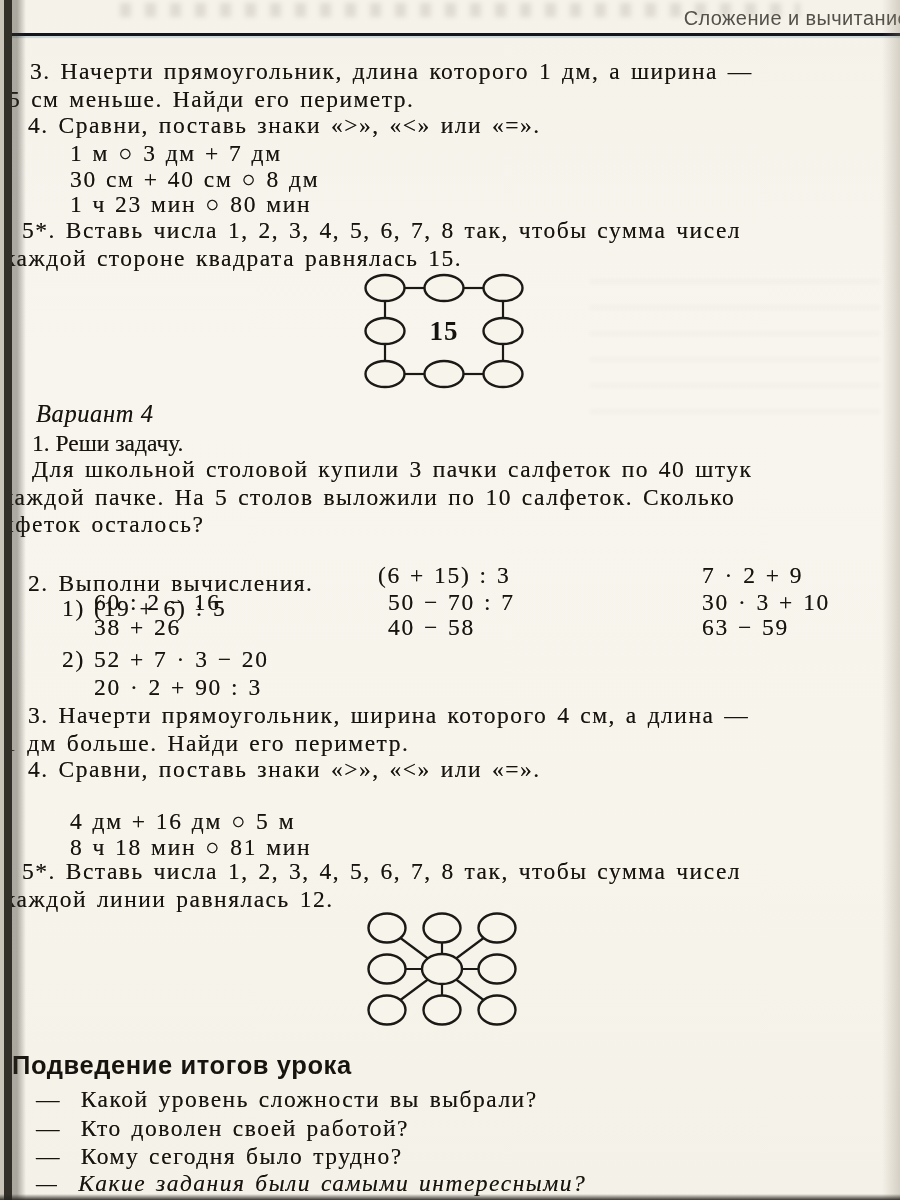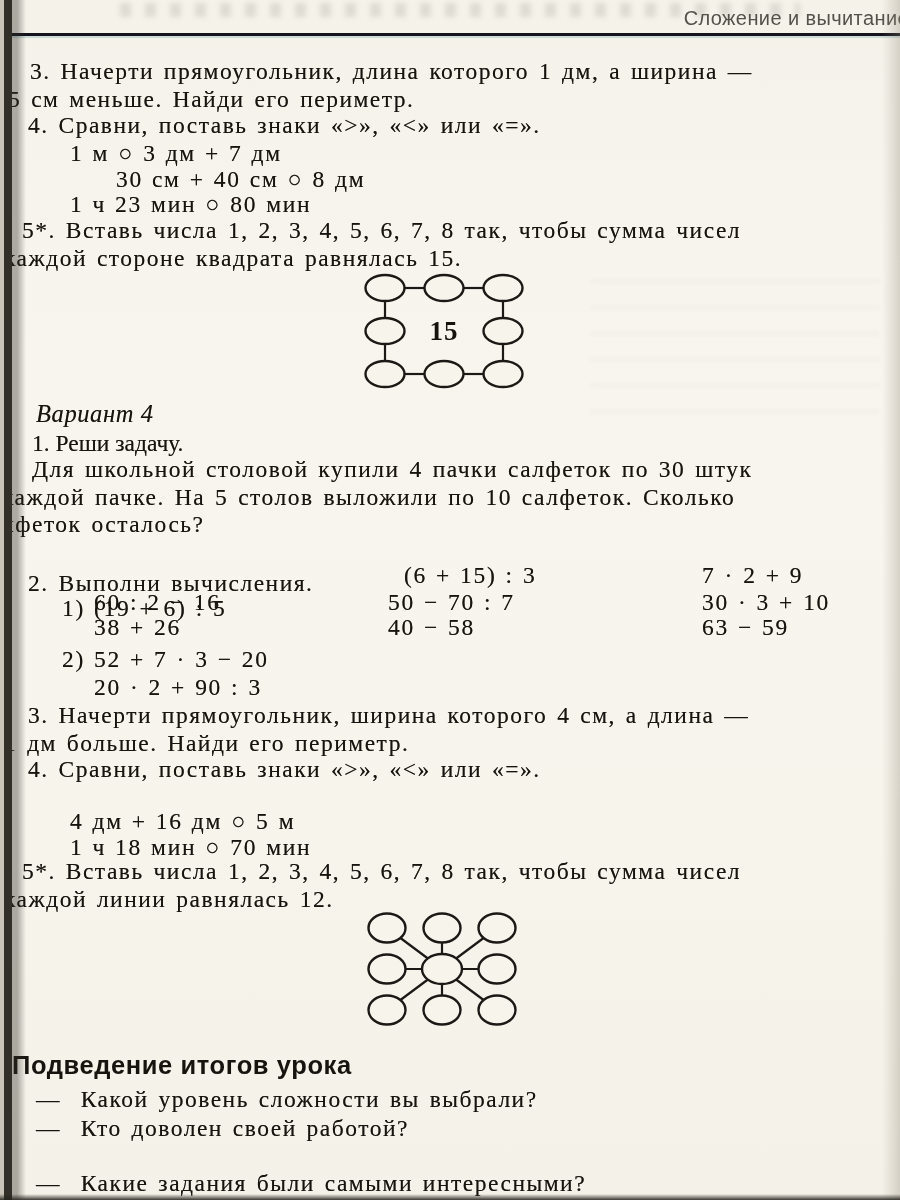--- a/index.html
+++ b/index.html
@@ -52,21 +52,21 @@
   <div class="speckle"></div>
 
   <div class="hdr-title">Сложение и вычитание</div>
   <div class="hdr-rule"></div>
 
   <div class="ln stretch" style="top:58px;left:30px;">3. Начерти прямоугольник, длина которого 1 дм, а ширина —</div>
   <div class="ln stretch" style="top:86px;left:8px;">5 см меньше. Найди его периметр.</div>
 
   <div class="ln stretch" style="top:112px;left:28px;">4. Сравни, поставь знаки «&gt;», «&lt;» или «=».</div>
   <div class="ln eq" style="top:140px;left:70px;">1 м ○ 3 дм + 7 дм</div>
-  <div class="ln eq" style="top:166px;left:70px;margin-left:46px;">30 см + 40 см ○ 8 дм</div>
+  <div class="ln eq" style="top:166px;left:70px;">30 см + 40 см ○ 8 дм</div>
   <div class="ln eq" style="top:191px;left:70px;">1 ч 23 мин ○ 80 мин</div>
 
   <div class="ln stretch" style="top:217px;left:22px;">5*. Вставь числа 1, 2, 3, 4, 5, 6, 7, 8 так, чтобы сумма чисел</div>
   <div class="ln stretch" style="top:245px;left:4px;">каждой стороне квадрата равнялась 15.</div>
 
   <svg style="top:272px;left:362px;" width="164" height="120" viewBox="0 0 164 120">
     <line x1="43" y1="16" x2="62" y2="16"></line>
     <line x1="102" y1="16" x2="121" y2="16"></line>
     <line x1="43" y1="102" x2="62" y2="102"></line>
     <line x1="102" y1="102" x2="121" y2="102"></line>
@@ -80,44 +80,44 @@
     <ellipse cx="23" cy="59" rx="19.5" ry="13"></ellipse>
     <ellipse cx="141" cy="59" rx="19.5" ry="13"></ellipse>
     <ellipse cx="23" cy="102" rx="19.5" ry="13"></ellipse>
     <ellipse cx="82" cy="102" rx="19.5" ry="13"></ellipse>
     <ellipse cx="141" cy="102" rx="19.5" ry="13"></ellipse>
     <text x="82" y="68" text-anchor="middle">15</text>
   </svg>
 
   <div class="ln variant-title" style="top:401px;left:36px;">Вариант 4</div>
   <div class="ln" style="top:430px;left:32px;">1. Реши задачу.</div>
-  <div class="ln stretch" style="top:456px;left:32px;">Для школьной столовой купили 4 пачки салфеток по 30 штук</div>
+  <div class="ln stretch" style="top:456px;left:32px;">Для школьной столовой купили 3 пачки салфеток по 40 штук</div>
   <div class="ln stretch" style="top:484px;left:2px;">каждой пачке. На 5 столов выложили по 10 салфеток. Сколько</div>
   <div class="ln stretch" style="top:511px;left:2px;">лфеток осталось?</div>
 
   <div class="ln stretch" style="top:570px;left:28px;">2. Выполни вычисления.</div>
 
   <div class="ln eq" style="top:562px;left:62px;margin-top:33px;">1) (19 + 6) : 5</div>
   <div class="ln eq" style="top:589px;left:94px;">60 : 2 − 16</div>
   <div class="ln eq" style="top:614px;left:94px;">38 + 26</div>
-  <div class="ln eq" style="top:562px;left:404px;text-align:right;">(6 + 15) : 3</div>
+  <div class="ln eq" style="top:562px;left:378px;text-align:right;">(6 + 15) : 3</div>
   <div class="ln eq" style="top:589px;left:388px;">50 − 70 : 7</div>
   <div class="ln eq" style="top:614px;left:388px;">40 − 58</div>
   <div class="ln eq" style="top:562px;left:702px;">7 · 2 + 9</div>
   <div class="ln eq" style="top:589px;left:702px;">30 · 3 + 10</div>
   <div class="ln eq" style="top:614px;left:702px;">63 − 59</div>
   <div class="ln eq" style="top:646px;left:62px;">2) 52 + 7 · 3 − 20</div>
   <div class="ln eq" style="top:674px;left:94px;">20 · 2 + 90 : 3</div>
 
   <div class="ln stretch" style="top:702px;left:28px;">3. Начерти прямоугольник, ширина которого 4 см, а длина —</div>
   <div class="ln stretch" style="top:730px;left:4px;">1 дм больше. Найди его периметр.</div>
 
   <div class="ln stretch" style="top:756px;left:28px;">4. Сравни, поставь знаки «&gt;», «&lt;» или «=».</div>
   <div class="ln eq" style="top:808px;left:70px;">4 дм + 16 дм ○ 5 м</div>
-  <div class="ln eq" style="top:834px;left:70px;">1 ч 18 мин ○ 70 мин</div>
+  <div class="ln eq" style="top:834px;left:70px;">8 ч 18 мин ○ 81 мин</div>
 
   <div class="ln stretch" style="top:858px;left:22px;">5*. Вставь числа 1, 2, 3, 4, 5, 6, 7, 8 так, чтобы сумма чисел</div>
   <div class="ln stretch" style="top:886px;left:4px;">каждой линии равнялась 12.</div>
 
   <svg style="top:912px;left:366px;" width="152" height="114" viewBox="0 0 152 114">
     <line x1="76" y1="57" x2="21" y2="16"></line>
     <line x1="76" y1="57" x2="76" y2="16"></line>
     <line x1="76" y1="57" x2="131" y2="16"></line>
     <line x1="76" y1="57" x2="21" y2="57"></line>
     <line x1="76" y1="57" x2="131" y2="57"></line>
@@ -132,18 +132,19 @@
     <ellipse cx="131" cy="57" rx="18.5" ry="14.5"></ellipse>
     <ellipse cx="21" cy="98" rx="18.5" ry="14.5"></ellipse>
     <ellipse cx="76" cy="98" rx="18.5" ry="14.5"></ellipse>
     <ellipse cx="131" cy="98" rx="18.5" ry="14.5"></ellipse>
   </svg>
 
   <div class="cut-mark">.</div>
   <div class="ln summary-title" style="top:1052px;left:12px;">Подведение итогов урока</div>
   <div class="ln stretch" style="top:1086px;left:36px;">—  Какой уровень сложности вы выбрали?</div>
   <div class="ln stretch" style="top:1115px;left:36px;">—  Кто доволен своей работой?</div>
-  <div class="ln stretch" style="top:1170px;left:36px;">—  Какие задания были самыми интересными?</div>
+  <div class="ln stretch" style="top:1143px;left:36px;">—  Кому сегодня было трудно?</div>
+  <div class="ln stretch" style="top:1170px;left:36px;font-style:italic;">—  Какие задания были самыми интересными?</div>
 
   <div class="edge-left"></div>
   <div class="edge-right"></div>
   <div class="edge-bottom"></div>
 </div>
 
 </body></html>

